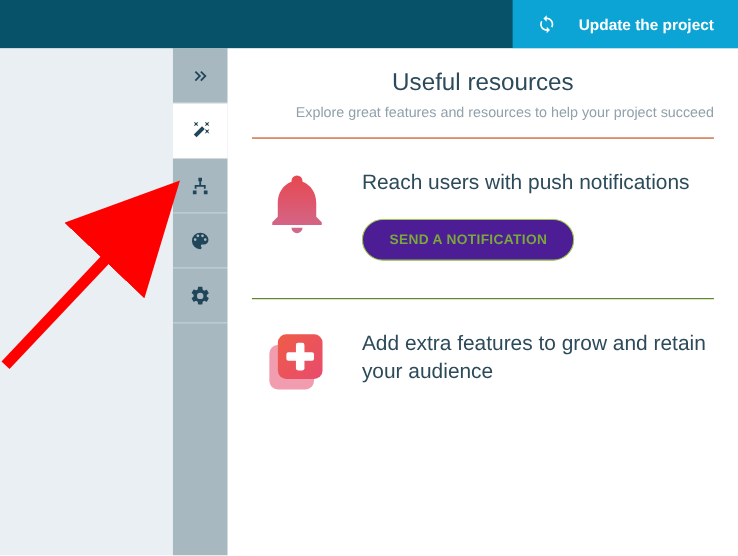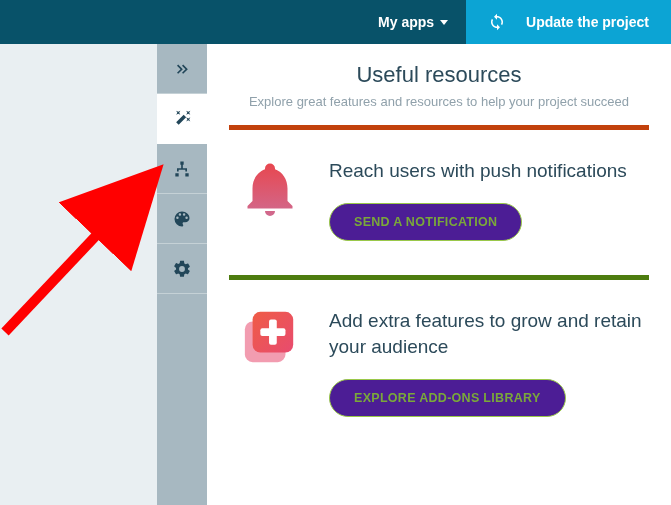--- a/index.html
+++ b/index.html
@@ -84,30 +84,30 @@
     overflow: hidden;
   }
   .content h1 {
     text-align: center;
     font-weight: 400;
     color: #2c4a5a;
     font-size: 22px;
     margin-bottom: 6px;
   }
   .subtitle {
-    text-align: center;
+    text-align: right;
     color: #90a1ab;
     font-size: 13px;
-    border-bottom: 5px solid #c2410c;
+    border-bottom: 1px solid #c2410c;
     padding-bottom: 16px;
   }
   .card {
     display: flex;
     padding: 28px 6px 34px 6px;
-    border-bottom: 5px solid #4d7c0f;
+    border-bottom: 1px solid #4d7c0f;
     gap: 24px;
   }
   .card:last-child { border-bottom: none; }
   .card-icon {
     width: 70px;
     flex-shrink: 0;
     display: flex;
     align-items: flex-start;
     justify-content: center;
   }
@@ -129,24 +129,20 @@
     padding: 11px 24px;
     border-radius: 999px;
     cursor: pointer;
     background: #4c1d95;
   }
 </style>
 </head>
 <body>
 
 <div class="topbar">
-  <div class="myapps">
-    <span>My apps</span>
-    <span class="caret-down"></span>
-  </div>
   <div class="update-btn">
     <svg class="refresh-icon" viewBox="0 0 24 24">
       <path fill="#fff" d="M12 4V1L8 5l4 4V6c3.31 0 6 2.69 6 6 0 1.01-.25 1.97-.7 2.8l1.46 1.46A7.93 7.93 0 0020 12c0-4.42-3.58-8-8-8zm0 14c-3.31 0-6-2.69-6-6 0-1.01.25-1.97.7-2.8L5.24 7.74A7.93 7.93 0 004 12c0 4.42 3.58 8 8 8v3l4-4-4-4v3z"></path>
     </svg>
     <span>Update the project</span>
   </div>
 </div>
 
 <div class="body-row">
   <div class="left-gutter">
@@ -221,17 +217,16 @@
             </linearGradient>
           </defs>
           <rect x="4" y="14" width="42" height="42" rx="8" fill="#e84b6f" opacity="0.55"></rect>
           <rect x="12" y="4" width="42" height="42" rx="8" fill="url(#g2)"></rect>
           <rect x="29" y="12" width="8" height="26" rx="2" fill="#fff"></rect>
           <rect x="20" y="21" width="26" height="8" rx="2" fill="#fff"></rect>
         </svg>
       </div>
       <div class="card-body">
         <h2>Add extra features to grow and retain your audience</h2>
-        <span class="pill-btn">EXPLORE ADD-ONS LIBRARY</span>
       </div>
     </div>
   </div>
 </div>
 
 </body></html>

